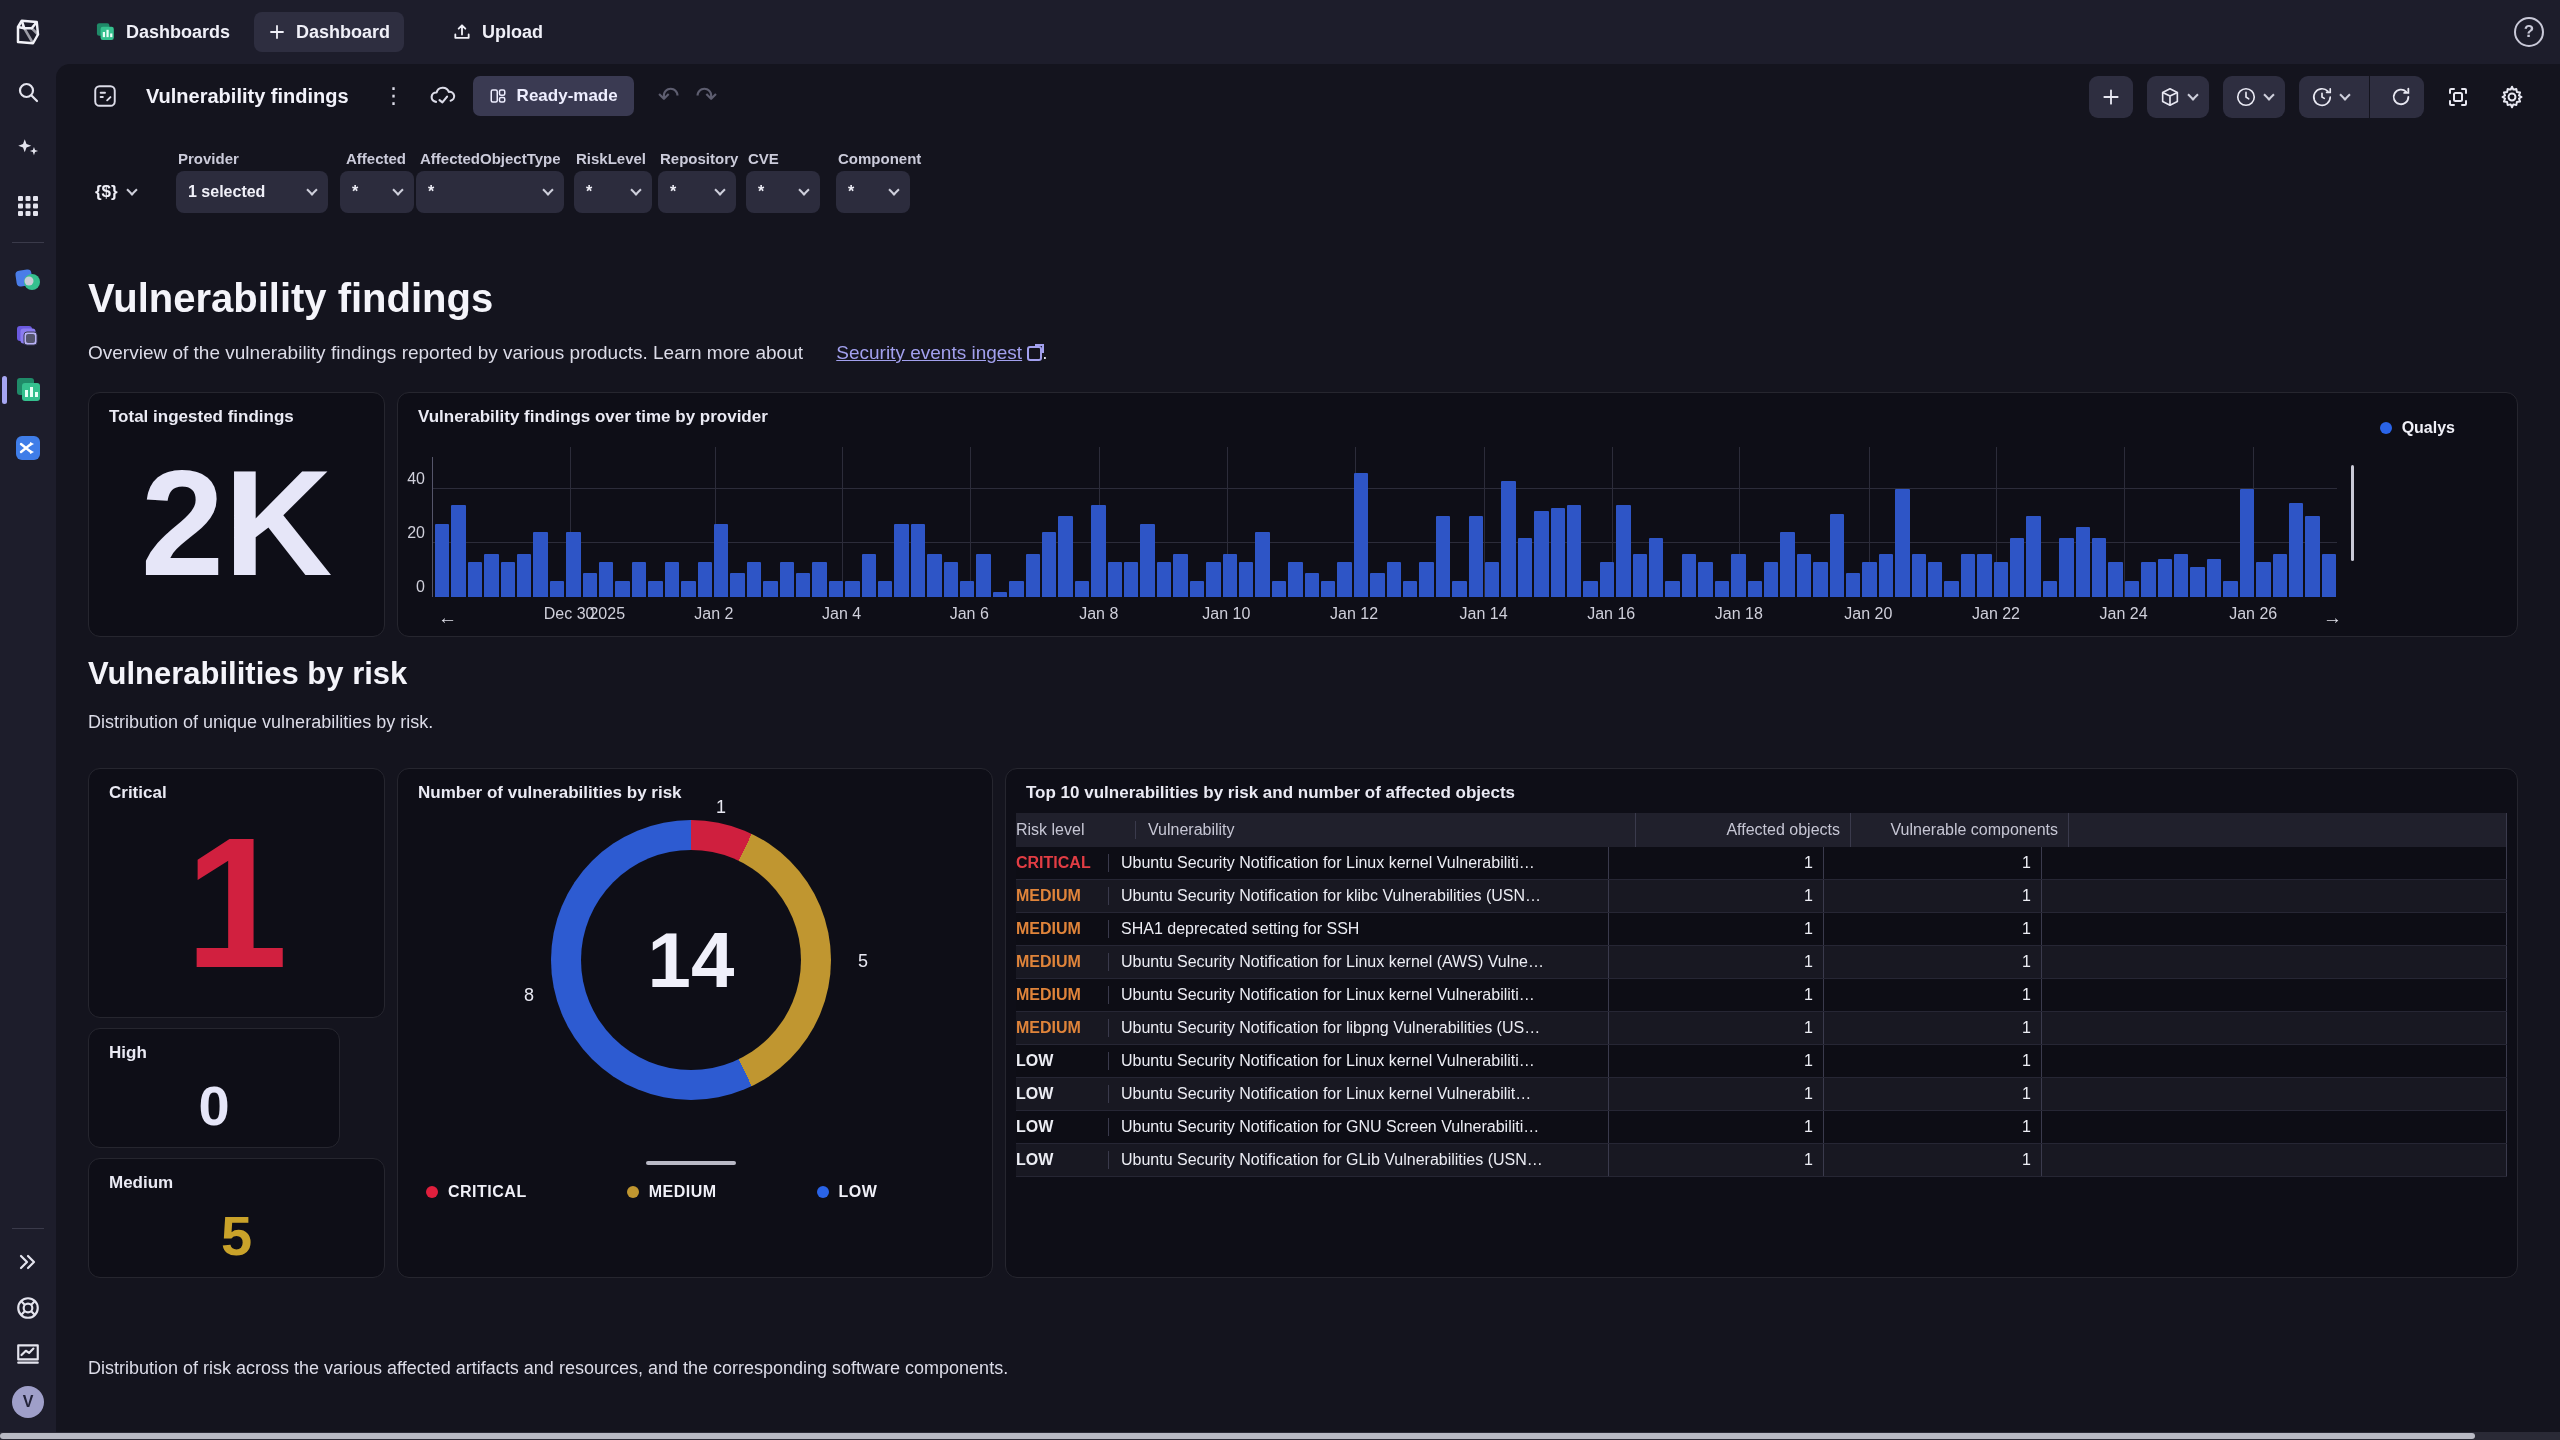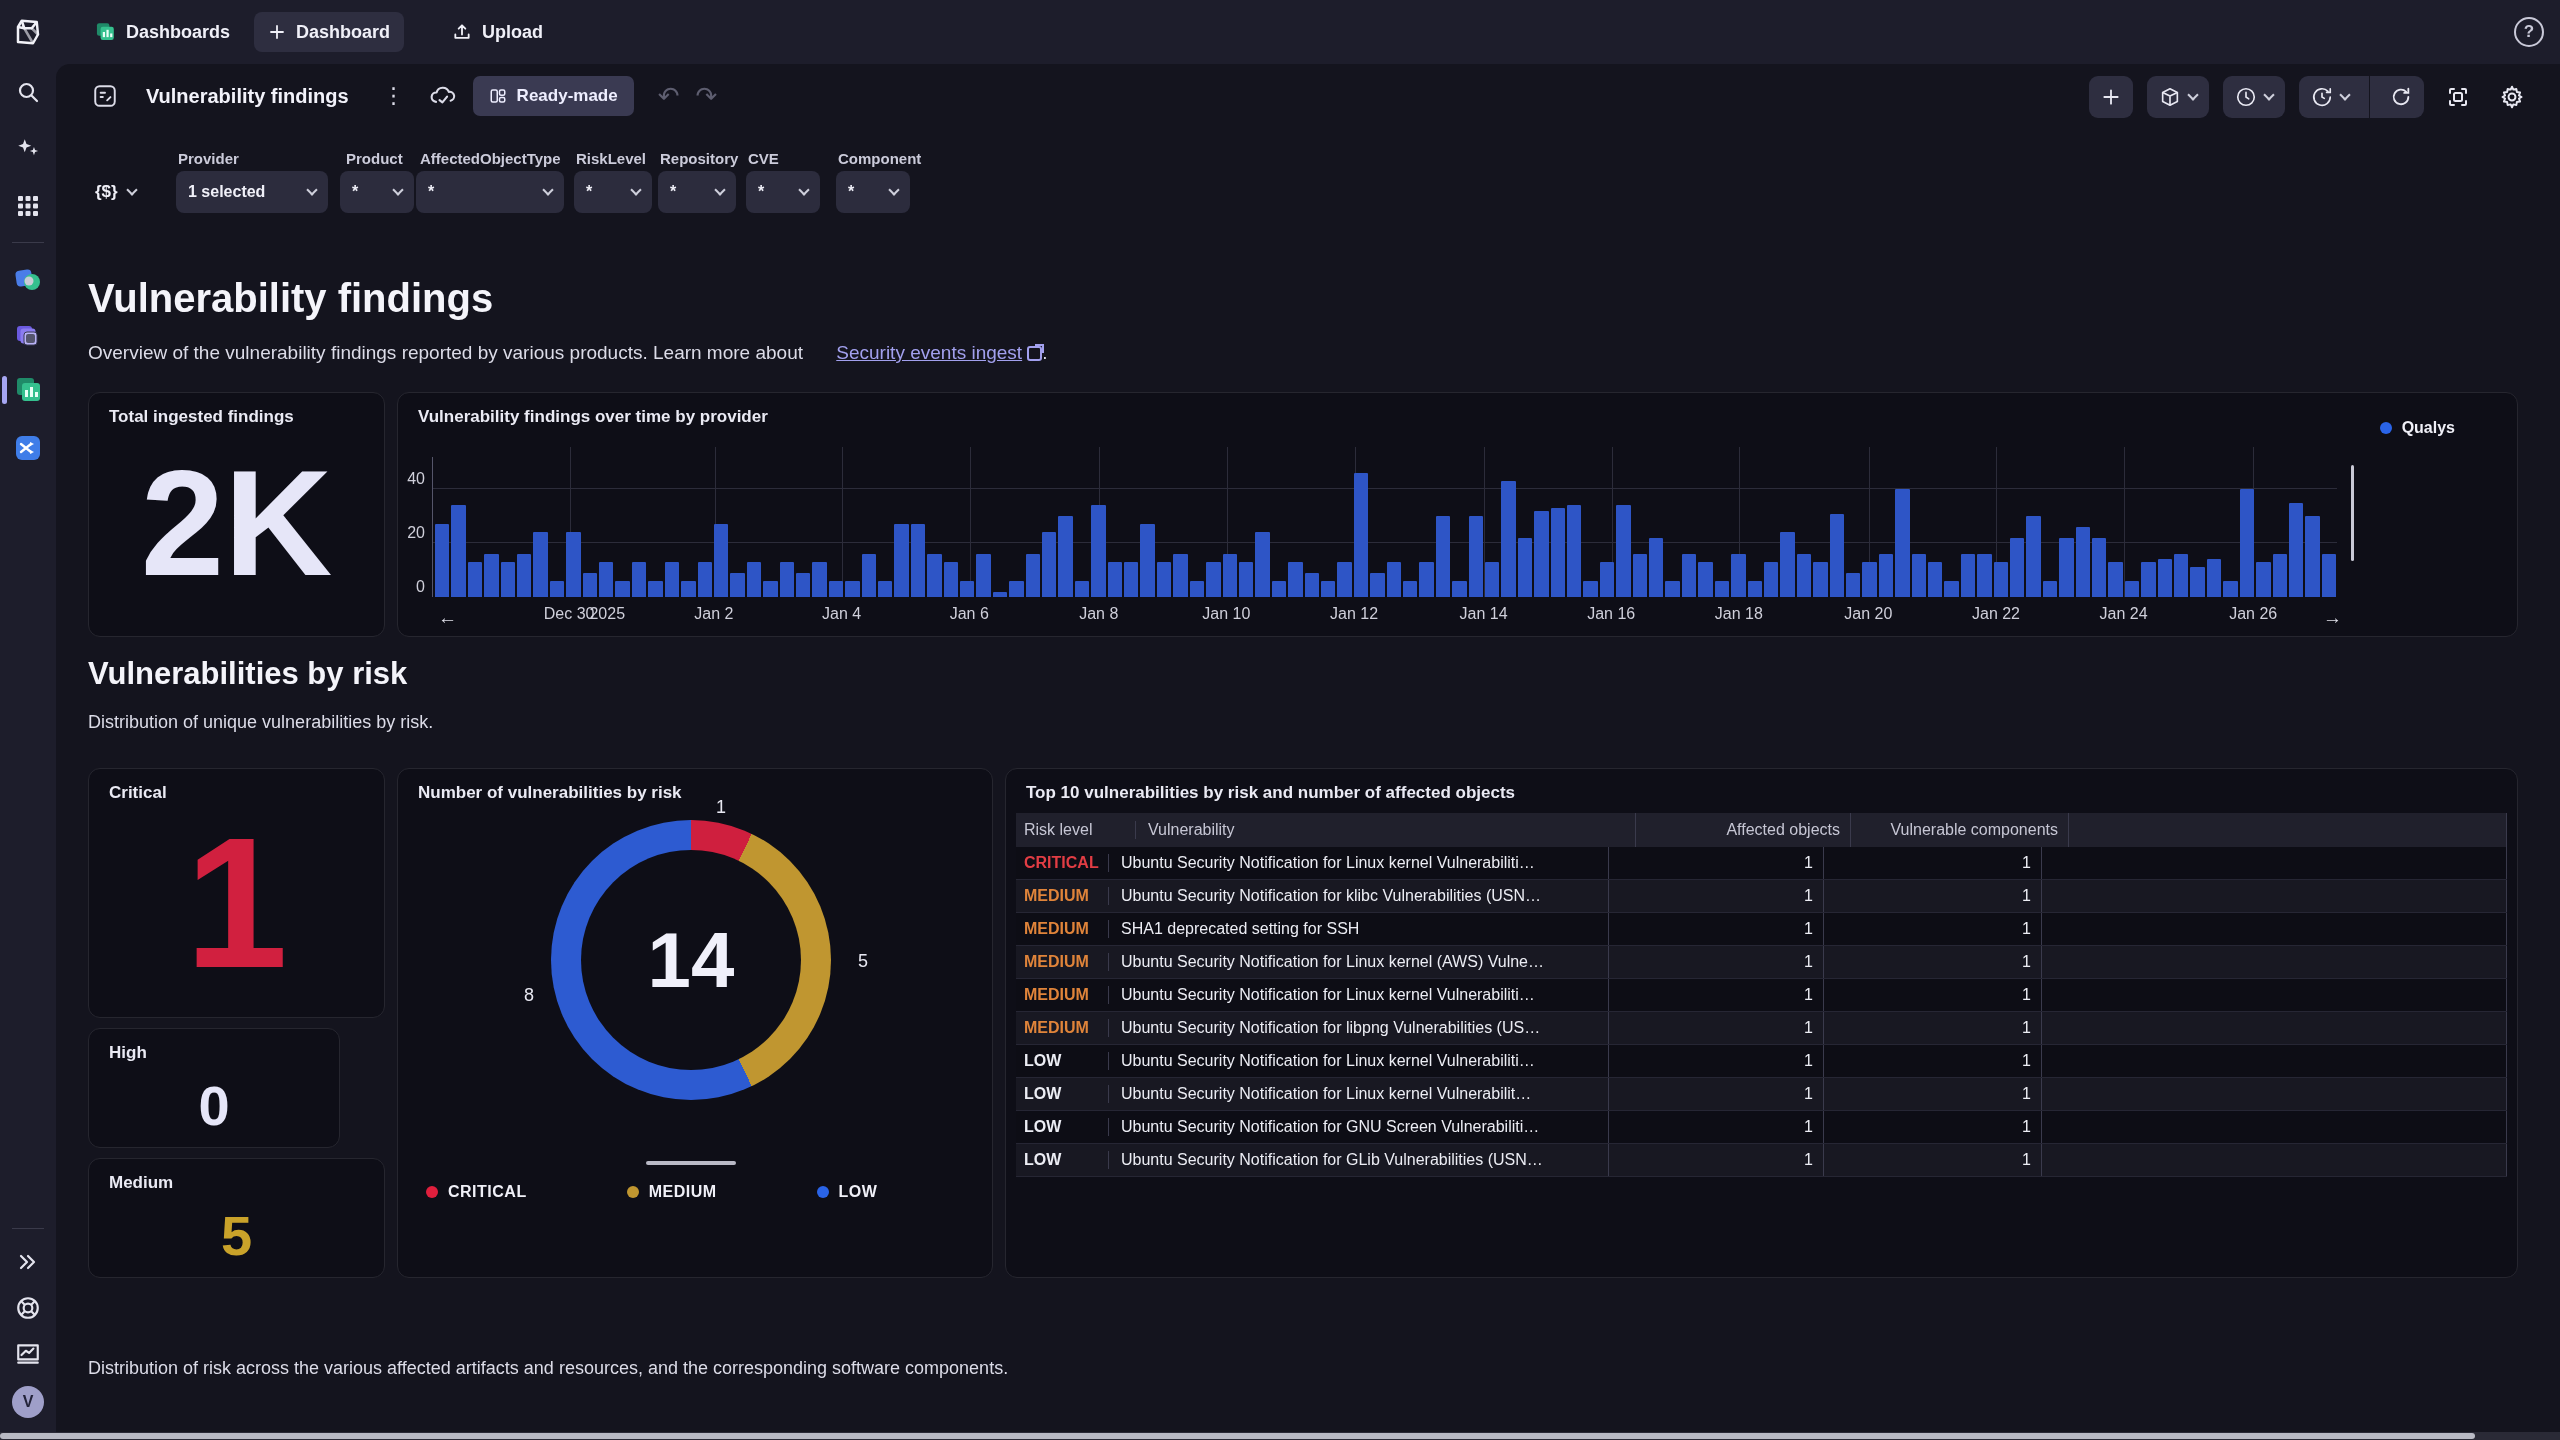--- a/index.html
+++ b/index.html
@@ -79,21 +79,21 @@
   .donut-scroll { position:absolute; left:248px; top:392px; width:90px; height:4px; border-radius:2px; background:#b9b9c6; cursor:pointer; }
   .donut-legend { position:absolute; left:28px; top:414px; width:540px; display:flex; gap:100px; }
   .donut-legend .item { display:flex; align-items:center; gap:10px; font-size:16px; font-weight:700; letter-spacing:0.5px; color:#f0f0f8; }
 
   
   .tbl-head { position:absolute; left:10px; right:10px; top:44px; height:34px; background:#20202c; display:flex; align-items:center; font-size:16px; color:#c6c6d4; }
   .tbl-rows { position:absolute; left:10px; right:10px; top:78px; }
   .trow { display:flex; align-items:center; height:33px; font-size:16px; border-bottom:1px solid #262634; }
   .trow:nth-child(even) { background:#181822; }
   .trow:nth-child(odd) { background:#0d0d15; }
-  .c-risk { width:92px; padding-left:8px; font-weight:700; flex:none; }
+  .c-risk { width:92px; padding-left:0; font-weight:700; flex:none; }
   .c-vuln { width:500px; padding-left:12px; border-left:1px solid #3a3a4c; white-space:nowrap; overflow:hidden; text-overflow:ellipsis; color:#ecedf4; flex:none; }
   .c-num { width:215px; text-align:right; padding-right:10px; border-left:1px solid #3a3a4c; align-self:stretch; display:flex; align-items:center; justify-content:flex-end; color:#ecedf4; flex:none; }
   .c-num2 { width:218px; }
   .c-fill { flex:1; align-self:stretch; border-left:1px solid #3a3a4c; border-right:1px solid #3a3a4c; }
   .tbl-head .c-risk { font-weight:400; color:#c6c6d4; }
   .tbl-head .c-vuln { color:#c6c6d4;margin-left:27px; }
   .tbl-head .c-num { color:#c6c6d4; }
 
   
   .hscroll { position:absolute; left:0; bottom:0; width:2560px; height:8px; background:#2a2a36; z-index:9; cursor:pointer; }
@@ -322,21 +322,21 @@
     <div class="filterbar">
       <div class="var-chip">
         <span>{$}</span>
           <span class="chev"></span>
       </div>
       <span class="f-label" style="left:122px">Provider</span>
       <div class="f-chip" style="left:120px;width:152px">
           <span>1 selected</span>
           <span class="chev"></span>
         </div>
-      <span class="f-label" style="left:290px">Product</span>
+      <span class="f-label" style="left:290px">Affected</span>
       <div class="f-chip" style="left:284px;width:74px">
           <span>*</span>
           <span class="chev"></span>
         </div>
       <span class="f-label" style="left:364px">AffectedObjectType</span>
       <div class="f-chip" style="left:360px;width:148px">
           <span>*</span>
           <span class="chev"></span>
         </div>
       <span class="f-label" style="left:520px">RiskLevel</span>

